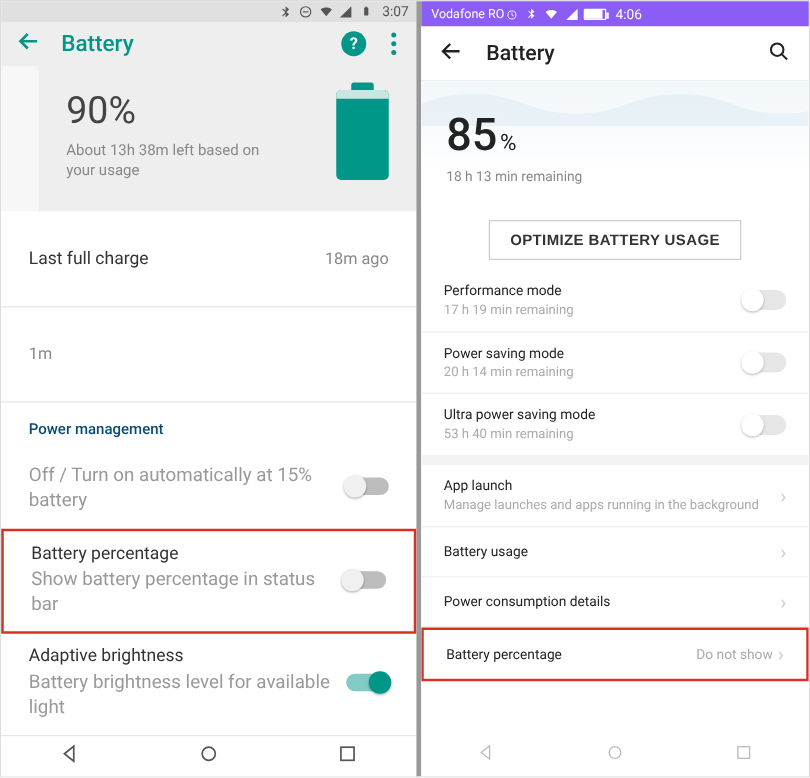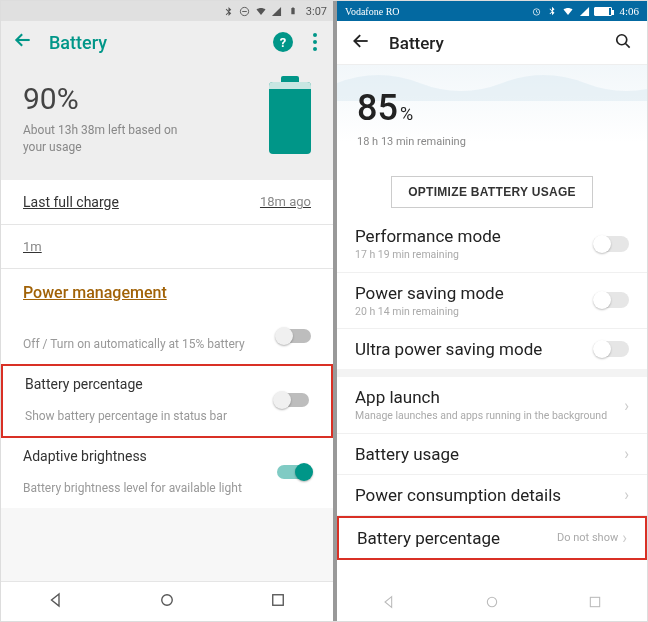--- a/index.html
+++ b/index.html
@@ -5,54 +5,54 @@
   * { box-sizing: border-box; margin: 0; padding: 0; }
   body { font-family: Roboto, -apple-system, Helvetica, Arial, sans-serif; background:#fff; }
   .container { display: flex; width: 648px; height: 622px; border: 1px solid #ddd; }
   .phone { display: flex; flex-direction: column; position: relative; }
   .phone-left { width: 336px; border-right: 4px solid #999; background:#f7f7f7; }
   .phone-right { flex: 1; background:#fff; }
 
   
   .status-bar { height: 20px; display:flex; align-items:center; justify-content:flex-end; padding: 0 6px; font-size: 11px; }
   .phone-left .status-bar { background:#e0e0e0; color:#555; }
-  .phone-right .status-bar { background:#0369a1; color:#fff; justify-content:space-between; padding: 0 8px; font-family: Liberation Serif, serif; }
+  .phone-right .status-bar { background:#8b5cf6; color:#fff; justify-content:flex-start; padding: 0 8px; }
   .status-icons { display:flex; align-items:center; gap:4px; }
   .status-icons .ico { width:12px; height:12px; display:inline-flex; align-items:center; justify-content:center; }
   .battery-mini { width:18px; height:9px; border:1px solid #fff; border-radius:1px; position:relative; }
   .battery-mini::after { content:""; position:absolute; right:-3px; top:2px; width:2px; height:5px; background:#fff; }
   .battery-mini-fill { background:#fff; height:100%; width:85%; }
 
   
   .hdr-l { background:#eee; height:42px; display:flex; align-items:center; padding:0 12px; gap:16px; }
   .hdr-l .title { color:#009688; font-size:18px; font-weight:500; flex:1; }
   .hdr-l .back { color:#009688; }
   .help-circle { width:20px; height:20px; border-radius:50%; background:#009688; color:#fff; display:flex; align-items:center; justify-content:center; font-size:13px; font-weight:bold; }
   .dots { display:flex; flex-direction:column; gap:3px; padding:0 4px; }
   .dots span { width:4px; height:4px; border-radius:50%; background:#009688; }
 
   
-  .hero-l { background:#eee; padding: 18px 22px 24px 22px; display:flex; align-items:center; }
+  .hero-l { background:#eee; padding: 18px 22px 24px 22px; display:flex; align-items:center;margin-left:30px; }
   .hero-l .txt { flex:1; }
   .hero-l .pct { font-size:30px; color:#444; font-weight:400; }
   .hero-l .sub { font-size:12px; color:#888; margin-top:6px; line-height:1.4; max-width:180px; }
   .batt-big { width:42px; height:72px; background:#009688; border-radius:4px; position:relative; }
   .batt-big::before { content:""; position:absolute; top:-6px; left:50%; transform:translateX(-50%); width:18px; height:6px; background:#009688; border-radius:2px 2px 0 0; }
   .batt-big .empty { position:absolute; top:0; left:0; right:0; height:10%; background:#c8e6e2; border-radius:4px 4px 0 0; }
 
   .section { background:#fff; }
-  .row { padding:14px 22px; display:flex; justify-content:space-between; align-items:center; font-size:14px; color:#333;text-decoration:underline; }
+  .row { padding:30px 22px; display:flex; justify-content:space-between; align-items:center; font-size:14px; color:#333; }
   .row .val { color:#888; font-size:13px; }
   .divider { height:1px; background:#e5e5e5; }
-  .sect-title { color:#a16207; font-size:16px; font-weight:500; padding:14px 22px 8px;text-decoration:underline; }
+  .sect-title { color:#0c4a6e; font-size:12px; font-weight:500; padding:14px 22px 8px; }
 
   .setting { padding:10px 22px 12px; display:flex; align-items:center; }
   .setting .txtcol { flex:1; padding-right:12px; }
   .setting .lbl { font-size:14px; color:#333; }
-  .setting .desc { font-size:12px; color:#999; margin-top:16px; line-height:1.35; }
+  .setting .desc { font-size:15px; color:#999; margin-top:2px; line-height:1.35; }
 
   .toggle { width:34px; height:14px; border-radius:10px; background:#bdbdbd; position:relative; flex-shrink:0; }
   .toggle .knob { width:18px; height:18px; border-radius:50%; background:#f0f0f0; box-shadow:0 1px 2px rgba(0,0,0,.3); position:absolute; top:-2px; left:-2px; }
   .toggle.on { background:#80cbc4; }
   .toggle.on .knob { background:#009688; left:auto; right:-2px; }
 
   .highlight { border:2px solid #d93025; }
 
   
   .navbar { height:40px; background:#fff; border-top:1px solid #e5e5e5; display:flex; align-items:center; justify-content:space-around; color:#555; }
@@ -66,21 +66,21 @@
   .hero-r .pct { font-size:36px; font-weight:500; color:#222; display:inline-block; }
   .hero-r .pctmark { font-size:18px; color:#222; margin-left:2px; }
   .hero-r .sub { font-size:11px; color:#888; margin-top:6px; }
   .wave { position:absolute; top:0; left:0; right:0; height:36px; overflow:hidden; opacity:.5; }
   .wave svg { width:100%; height:36px; }
 
   .optimize { margin:14px auto 8px; display:block; border:1px solid #ccc; background:#fff; padding:8px 16px; font-size:12px; font-weight:600; color:#333; letter-spacing:.3px; }
 
   .r-row { padding:10px 18px; display:flex; align-items:center; }
   .r-row .txtcol { flex:1; }
-  .r-row .lbl { font-size:17px; color:#222; }
+  .r-row .lbl { font-size:11px; color:#222; }
   .r-row .desc { font-size:10.5px; color:#aaa; margin-top:2px; line-height:1.3; }
   .r-row .val { font-size:11px; color:#aaa; margin-right:4px; }
   .r-row .chev { color:#ccc; font-size:16px; }
   .toggle-r { width:36px; height:16px; border-radius:10px; background:#e6e6e6; position:relative; flex-shrink:0; }
   .toggle-r .knob { width:18px; height:18px; border-radius:50%; background:#fff; box-shadow:0 1px 2px rgba(0,0,0,.25); position:absolute; top:-1px; left:0; }
   .gap { height:8px; background:#f3f3f3; }
   .thin-div { height:1px; background:#f0f0f0; }
 
   .navbar-r { position:absolute; bottom:0; left:0; right:0; height:34px; display:flex; align-items:center; justify-content:space-around; color:#bbb; }
   .navbar-r svg { width:16px; height:16px; }
@@ -290,20 +290,21 @@
         </div>
         <div class="toggle-r">
             <div class="knob"></div>
           </div>
       </div>
       <div class="thin-div"></div>
 
       <div class="r-row">
         <div class="txtcol">
           <div class="lbl">Ultra power saving mode</div>
+          <div class="desc">53 h 40 min remaining</div>
         </div>
         <div class="toggle-r">
             <div class="knob"></div>
           </div>
       </div>
 
       <div class="gap"></div>
 
       <div class="r-row">
         <div class="txtcol">

